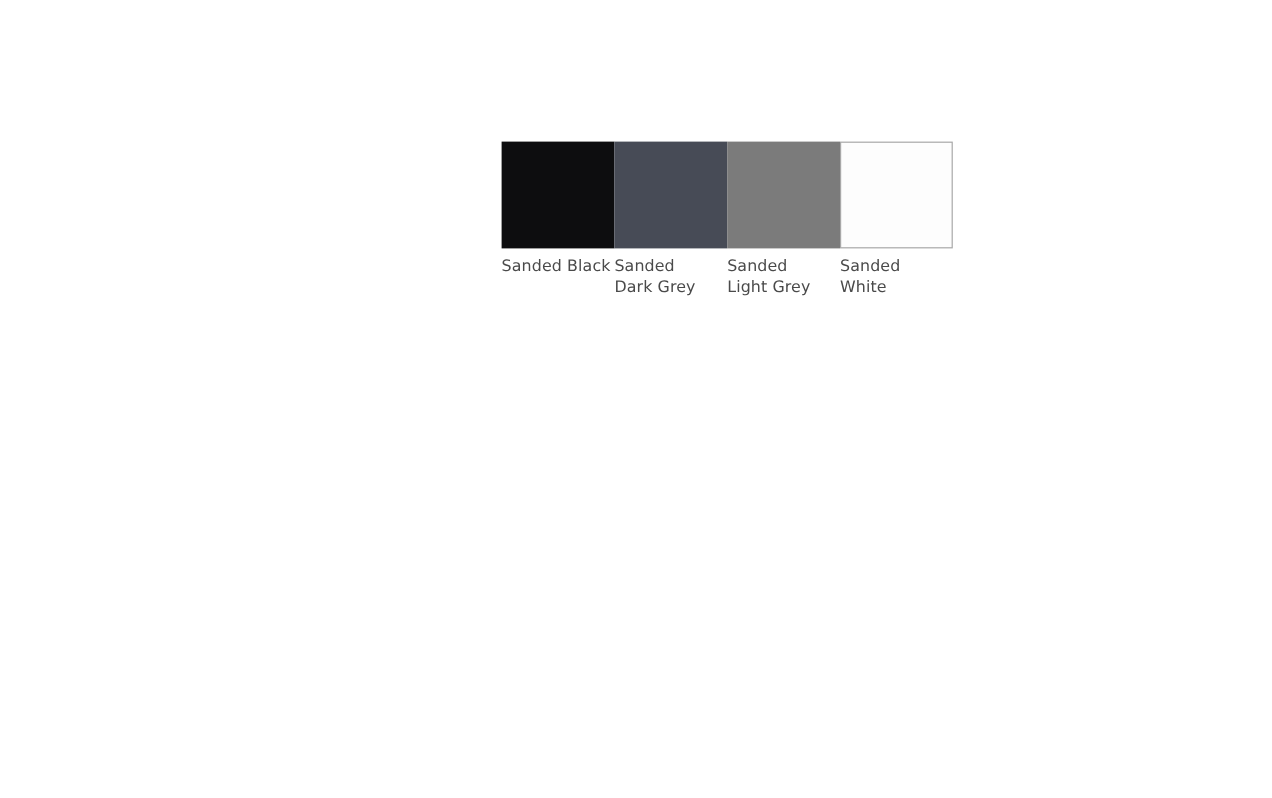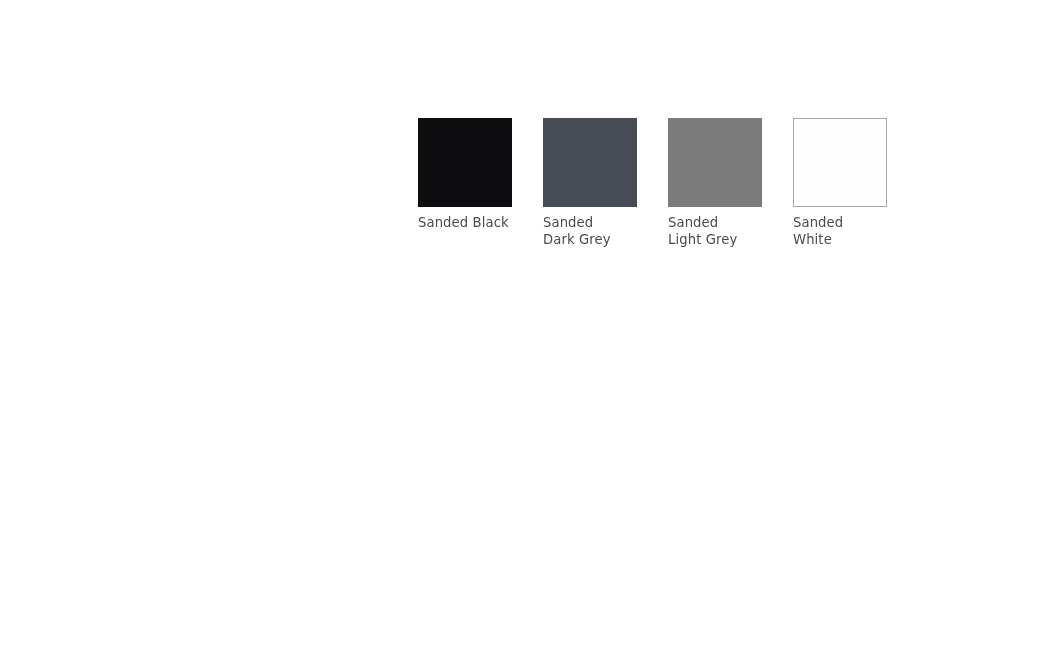--- a/index.html
+++ b/index.html
@@ -15,21 +15,21 @@
     overflow: hidden;
     position: relative;
   }
   #swatch-palette {
     position: absolute;
     left: 418px;
     top: 118px;
     display: flex;
     flex-direction: row;
     align-items: flex-start;
-    gap: 31px;
+    gap: 0;
   }
   .swatch-item {
     width: 94px;
     display: flex;
     flex-direction: column;
     align-items: flex-start;
   }
   .swatch-chip {
     width: 94px;
     height: 89px;

